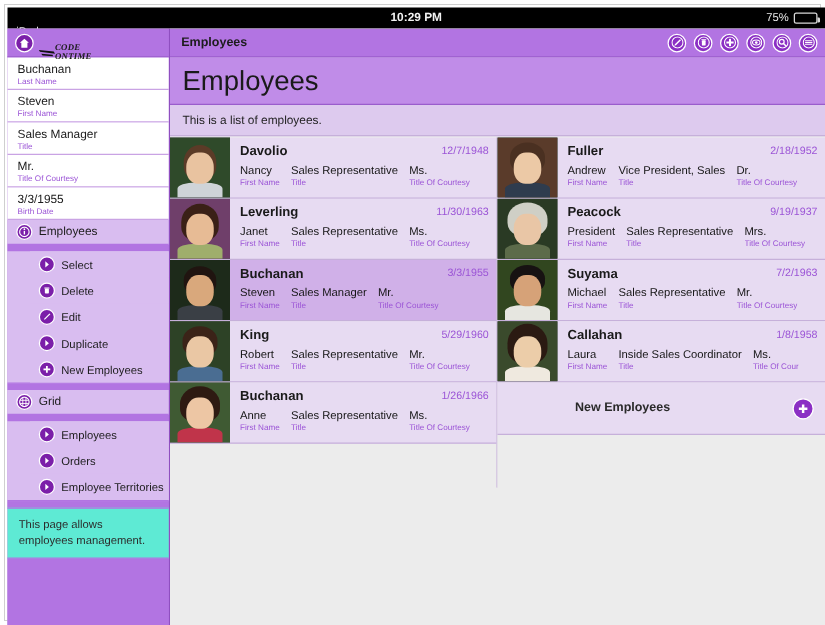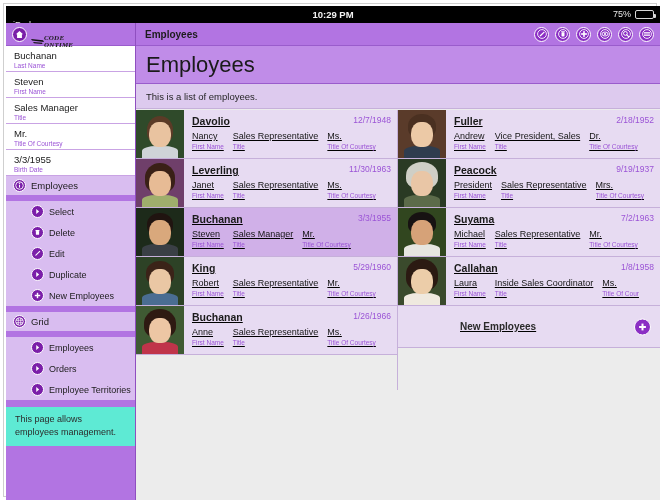--- a/index.html
+++ b/index.html
@@ -72,21 +72,21 @@
     height: 23px; background: #b274e2;
     display: flex; align-items: center; padding-left: 6px; gap: 4px;
     border-bottom: 1px solid #9a5ccc;
   }
   .home-btn {
     width: 15px; height: 15px; border-radius: 50%;
     background: #7b1fa9; border: 1.4px solid #ffffff;
     display: flex; align-items: center; justify-content: center;
     flex: none;
   }
-  .logo-mark { display: flex; align-items: center; margin-top: 16px; }
+  .logo-mark { display: flex; align-items: flex-end; margin-top: 16px; }
   .logo-text {
     font-family: "Liberation Serif", serif;
     font-size: 7px; line-height: 7.2px; font-weight: bold;
     font-style: italic; color: #1a1a1a; letter-spacing: .2px;
   }
   .logo-text .l2 { display: block; }
 
   .sb-field {
     background: #ffffff; border-bottom: 1px solid #c9a3e4;
     padding: 4px 0 3px 8px; height: 26px;
@@ -146,21 +146,20 @@
     background: #ddcaee; height: 25px;
     display: flex; align-items: center; padding-left: 10px;
     border-bottom: 1px solid #c6b0da;
   }
   #c-sub .txt { font-size: 9.5px; color: #1f1f1f; }
 
   #grid {
     position: absolute; left: 0; top: 87px;
     width: 524px; height: 280px;
     display: flex;
-    text-decoration: underline;
   }
   .col { width: 262px; display: flex; flex-direction: column; }
   .col.left { border-right: 1px solid #c6b0da; }
   .row {
     height: 49px; display: flex; align-items: stretch;
     background: #e7dbf2; border-bottom: 1px solid #c6b0da;
     position: relative;
   }
   .row.sel { background: #d0b0e8; }
   .row .photo {

